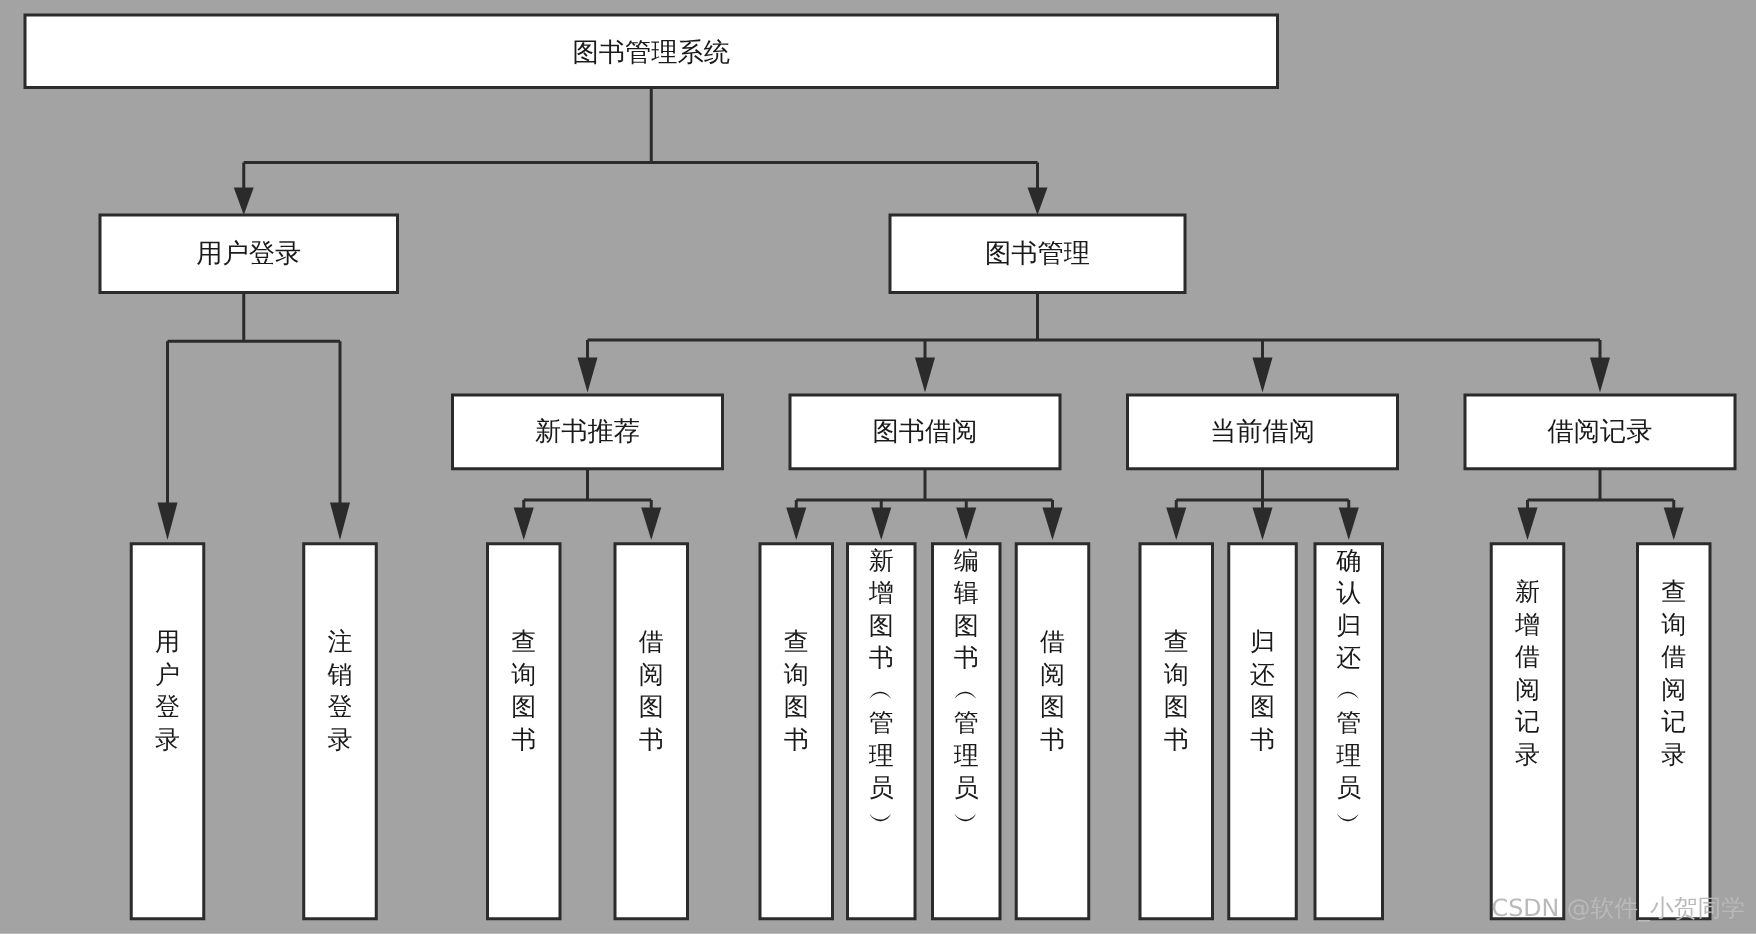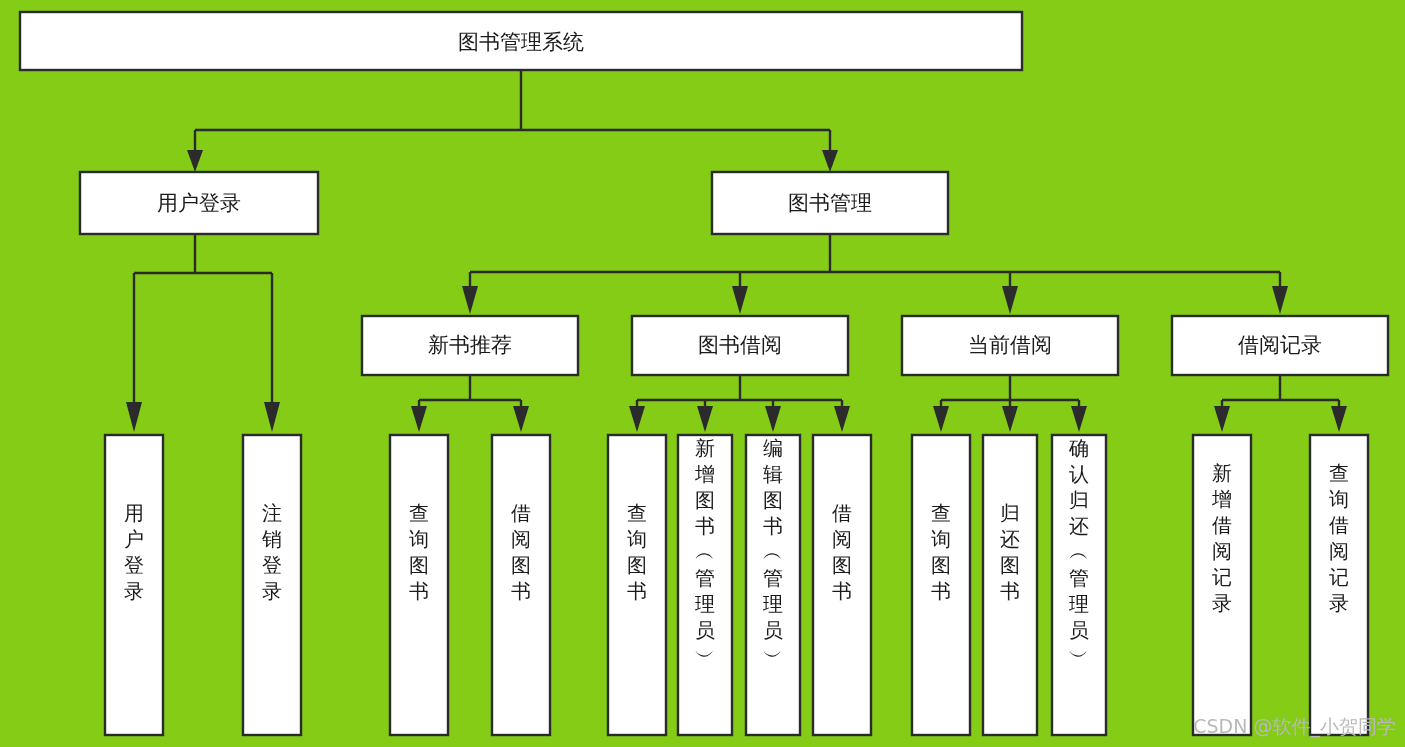--- a/index.html
+++ b/index.html
@@ -11,21 +11,21 @@
     width: 1405px;
     height: 747px;
     font-family: "DejaVu Sans", "Liberation Sans", sans-serif;
     overflow: hidden;
     position: relative;
   }
   #diagram-root {
     position: relative;
     width: 1405px;
     height: 747px;
-    background: #84cc16;
+    background: #a3a3a3;
   }
   svg.diagram-canvas {
     position: absolute;
     left: 0;
     top: 0;
     width: 1405px;
     height: 747px;
     display: block;
   }
   .node-box {

